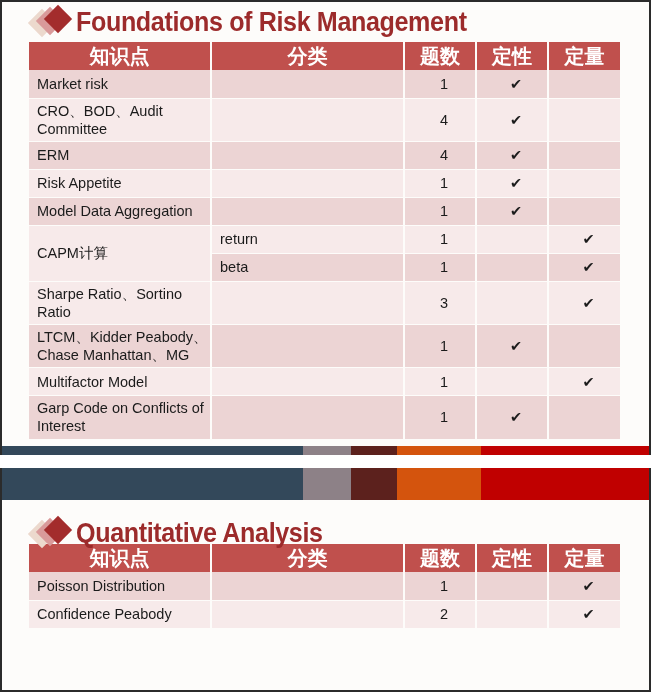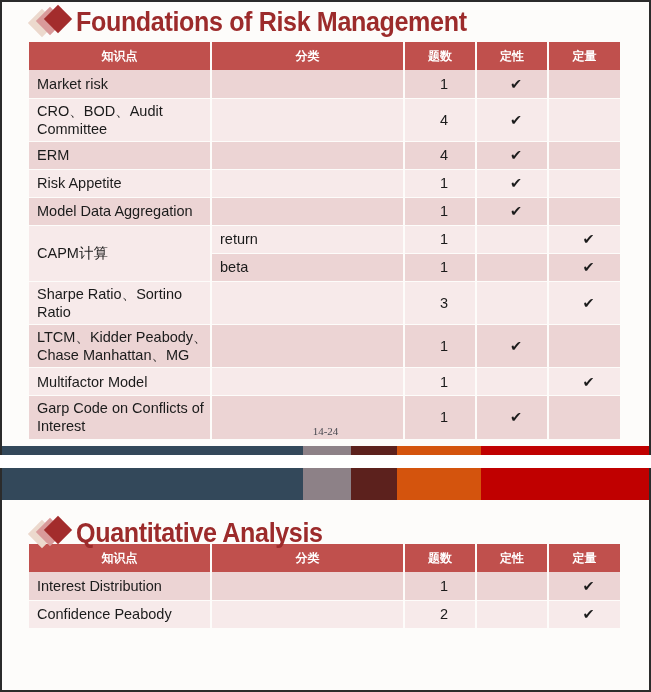--- a/index.html
+++ b/index.html
@@ -73,21 +73,21 @@
   
   .tbl-wrap { padding: 0 33px 0 27px; }
   table.kp {
     width: 591px;
     border-collapse: collapse;
     table-layout: fixed;
   }
   table.kp th {
     background: #c0504d;
     color: #ffffff;
-    font-size: 12px;
+    font-size: 20px;
     font-weight: bold;
     height: 28px;
     text-align: center;
     border-left: 2px solid #fdfcfa;
     border-right: 2px solid #fdfcfa;
     vertical-align: middle;
   }
   table.kp th:first-child { border-left: none; }
   table.kp th:last-child { border-right: none; }
 
@@ -258,21 +258,20 @@
             <td>Garp Code on Conflicts of Interest</td>
             <td></td>
             <td class="num">1</td>
             <td class="chk">✔</td>
             <td class="chk"></td>
           </tr>
         </tbody>
       </table>
     </div>
 
-    <div class="footer-num">14-24</div>
 
     <div class="stripe">
       <i class="s-navy" style="width:46.5%"></i>
       <i class="s-gray" style="width:7.5%"></i>
       <i class="s-maroon" style="width:7%"></i>
       <i class="s-orange" style="width:13%"></i>
       <i class="s-red" style="width:26%"></i>
     </div>
   </section>
 
@@ -312,21 +311,21 @@
           <tr>
             <th>知识点</th>
             <th>分类</th>
             <th>题数</th>
             <th>定性</th>
             <th>定量</th>
           </tr>
         </thead>
         <tbody>
           <tr class="odd">
-            <td>Interest Distribution</td>
+            <td>Poisson Distribution</td>
             <td></td>
             <td class="num">1</td>
             <td class="chk"></td>
             <td class="chk">✔</td>
           </tr>
           <tr class="even">
             <td>Confidence Peabody</td>
             <td></td>
             <td class="num">2</td>
             <td class="chk"></td>

